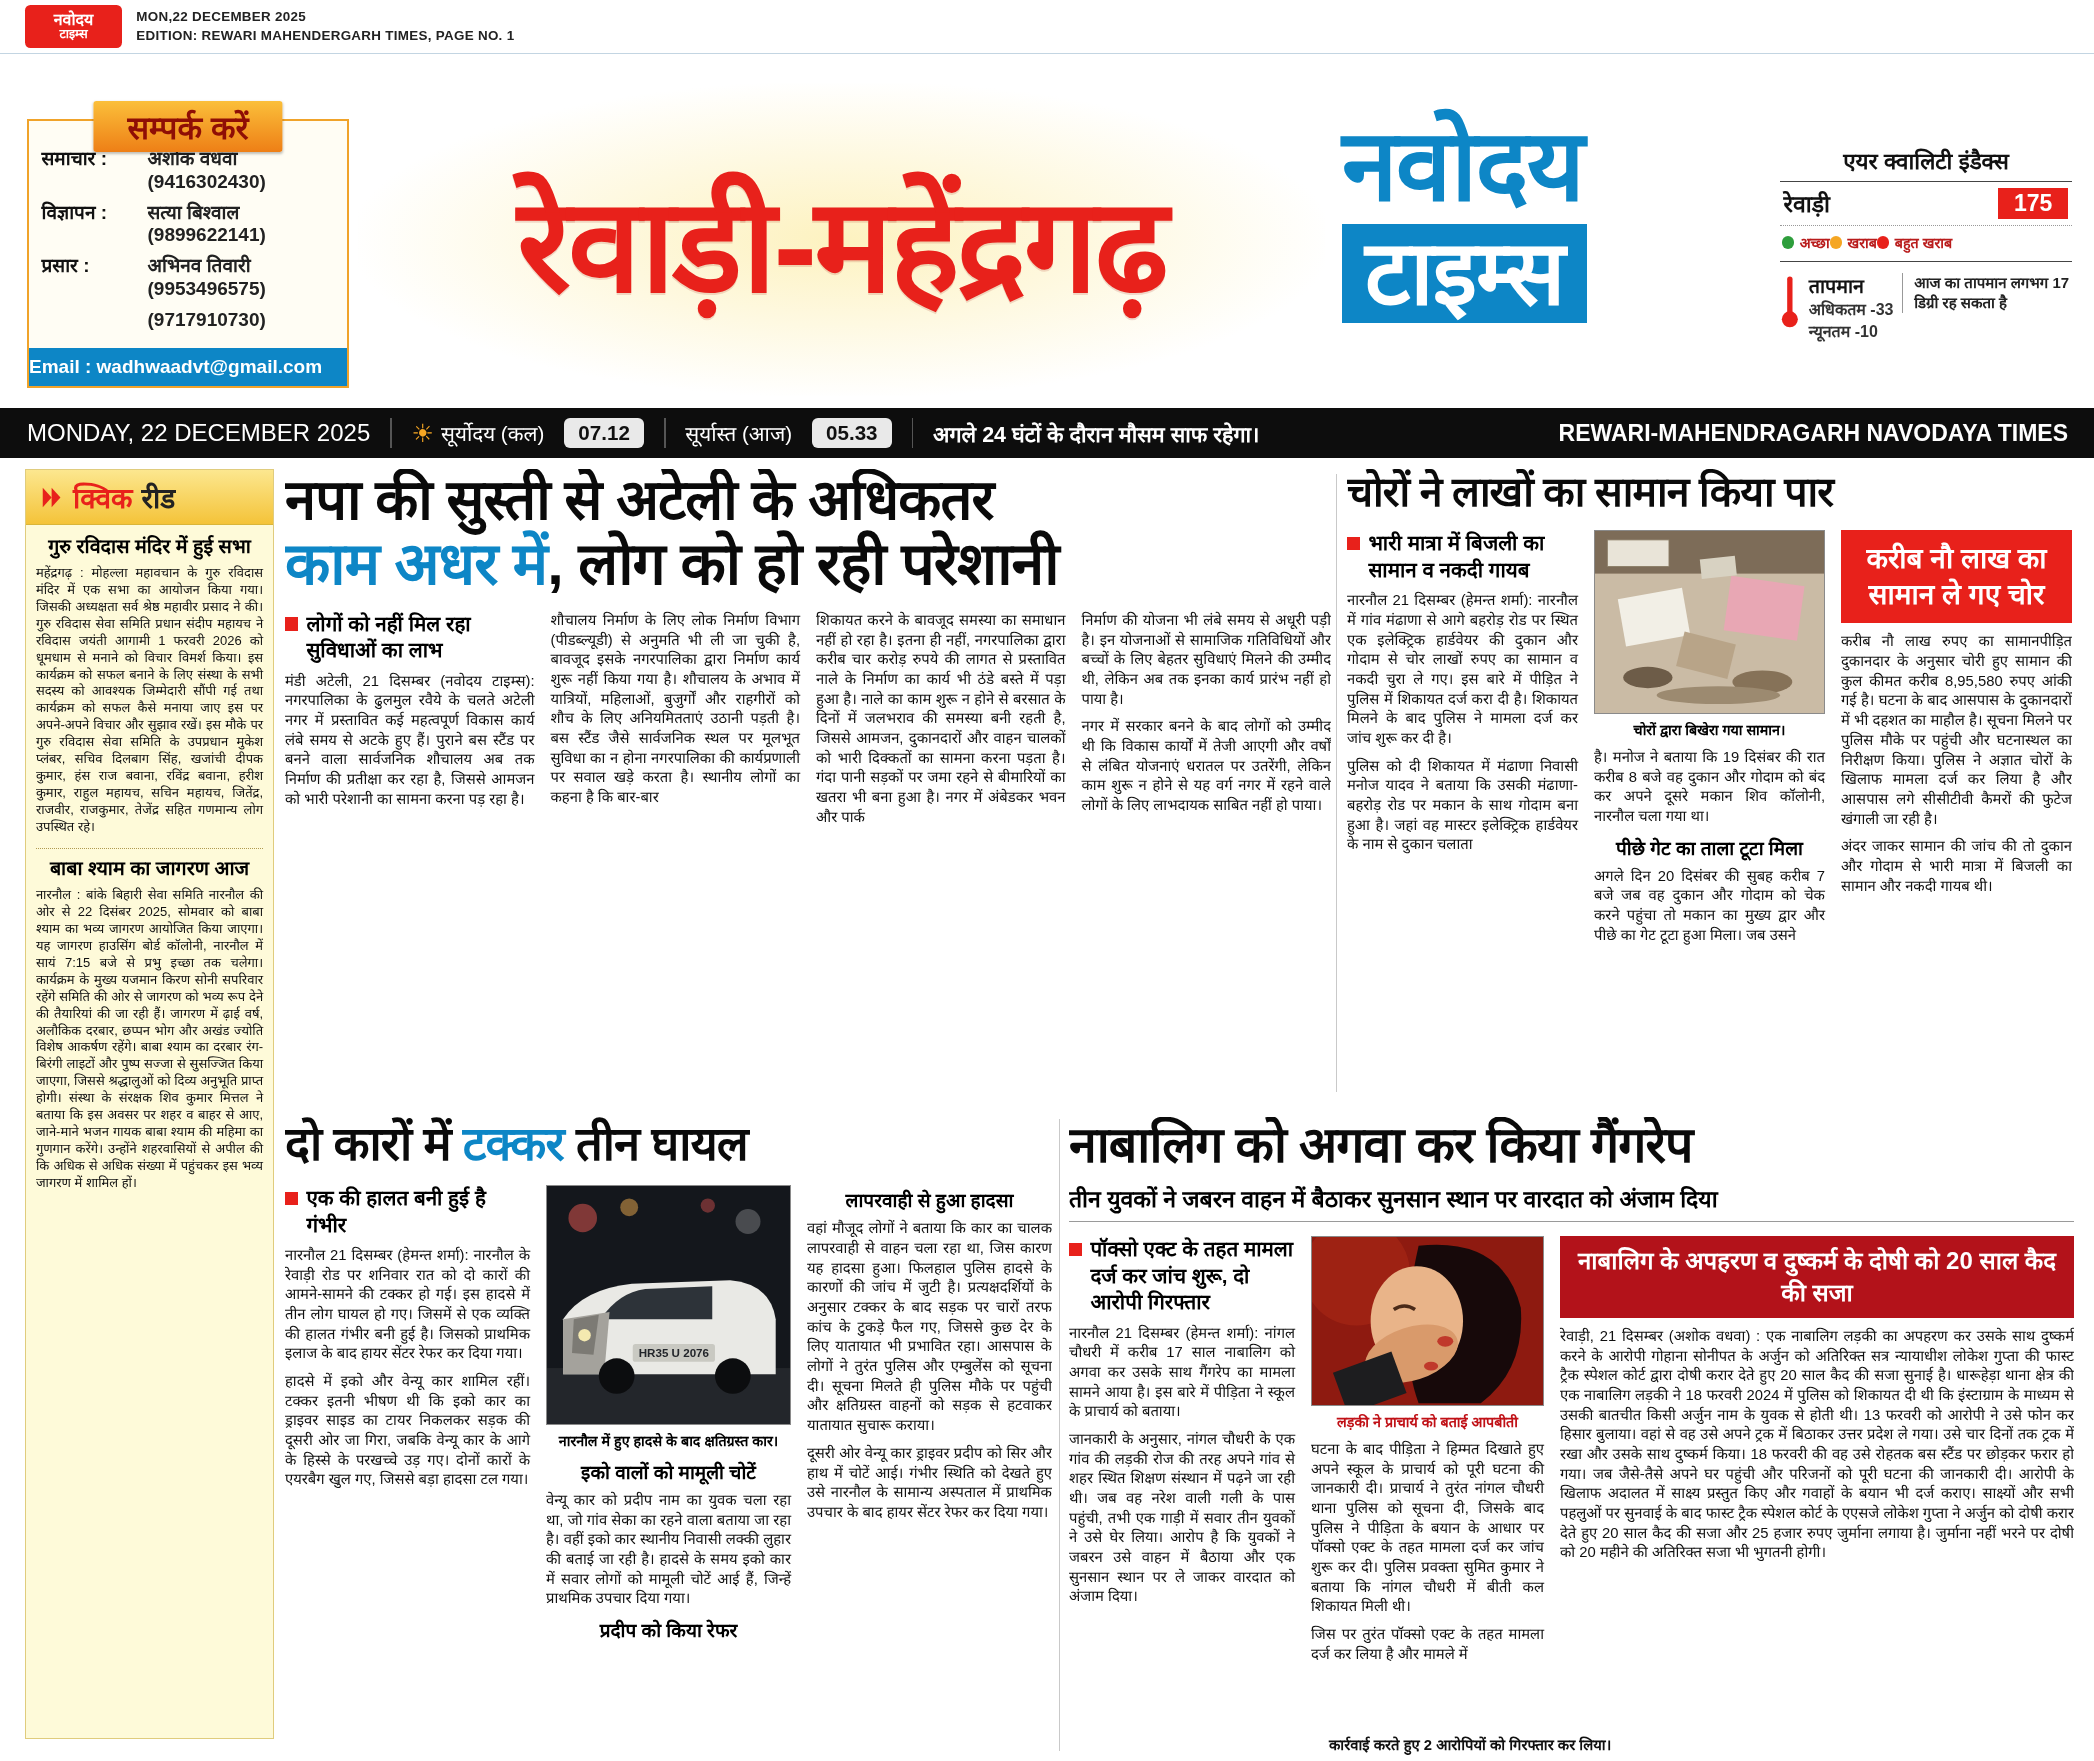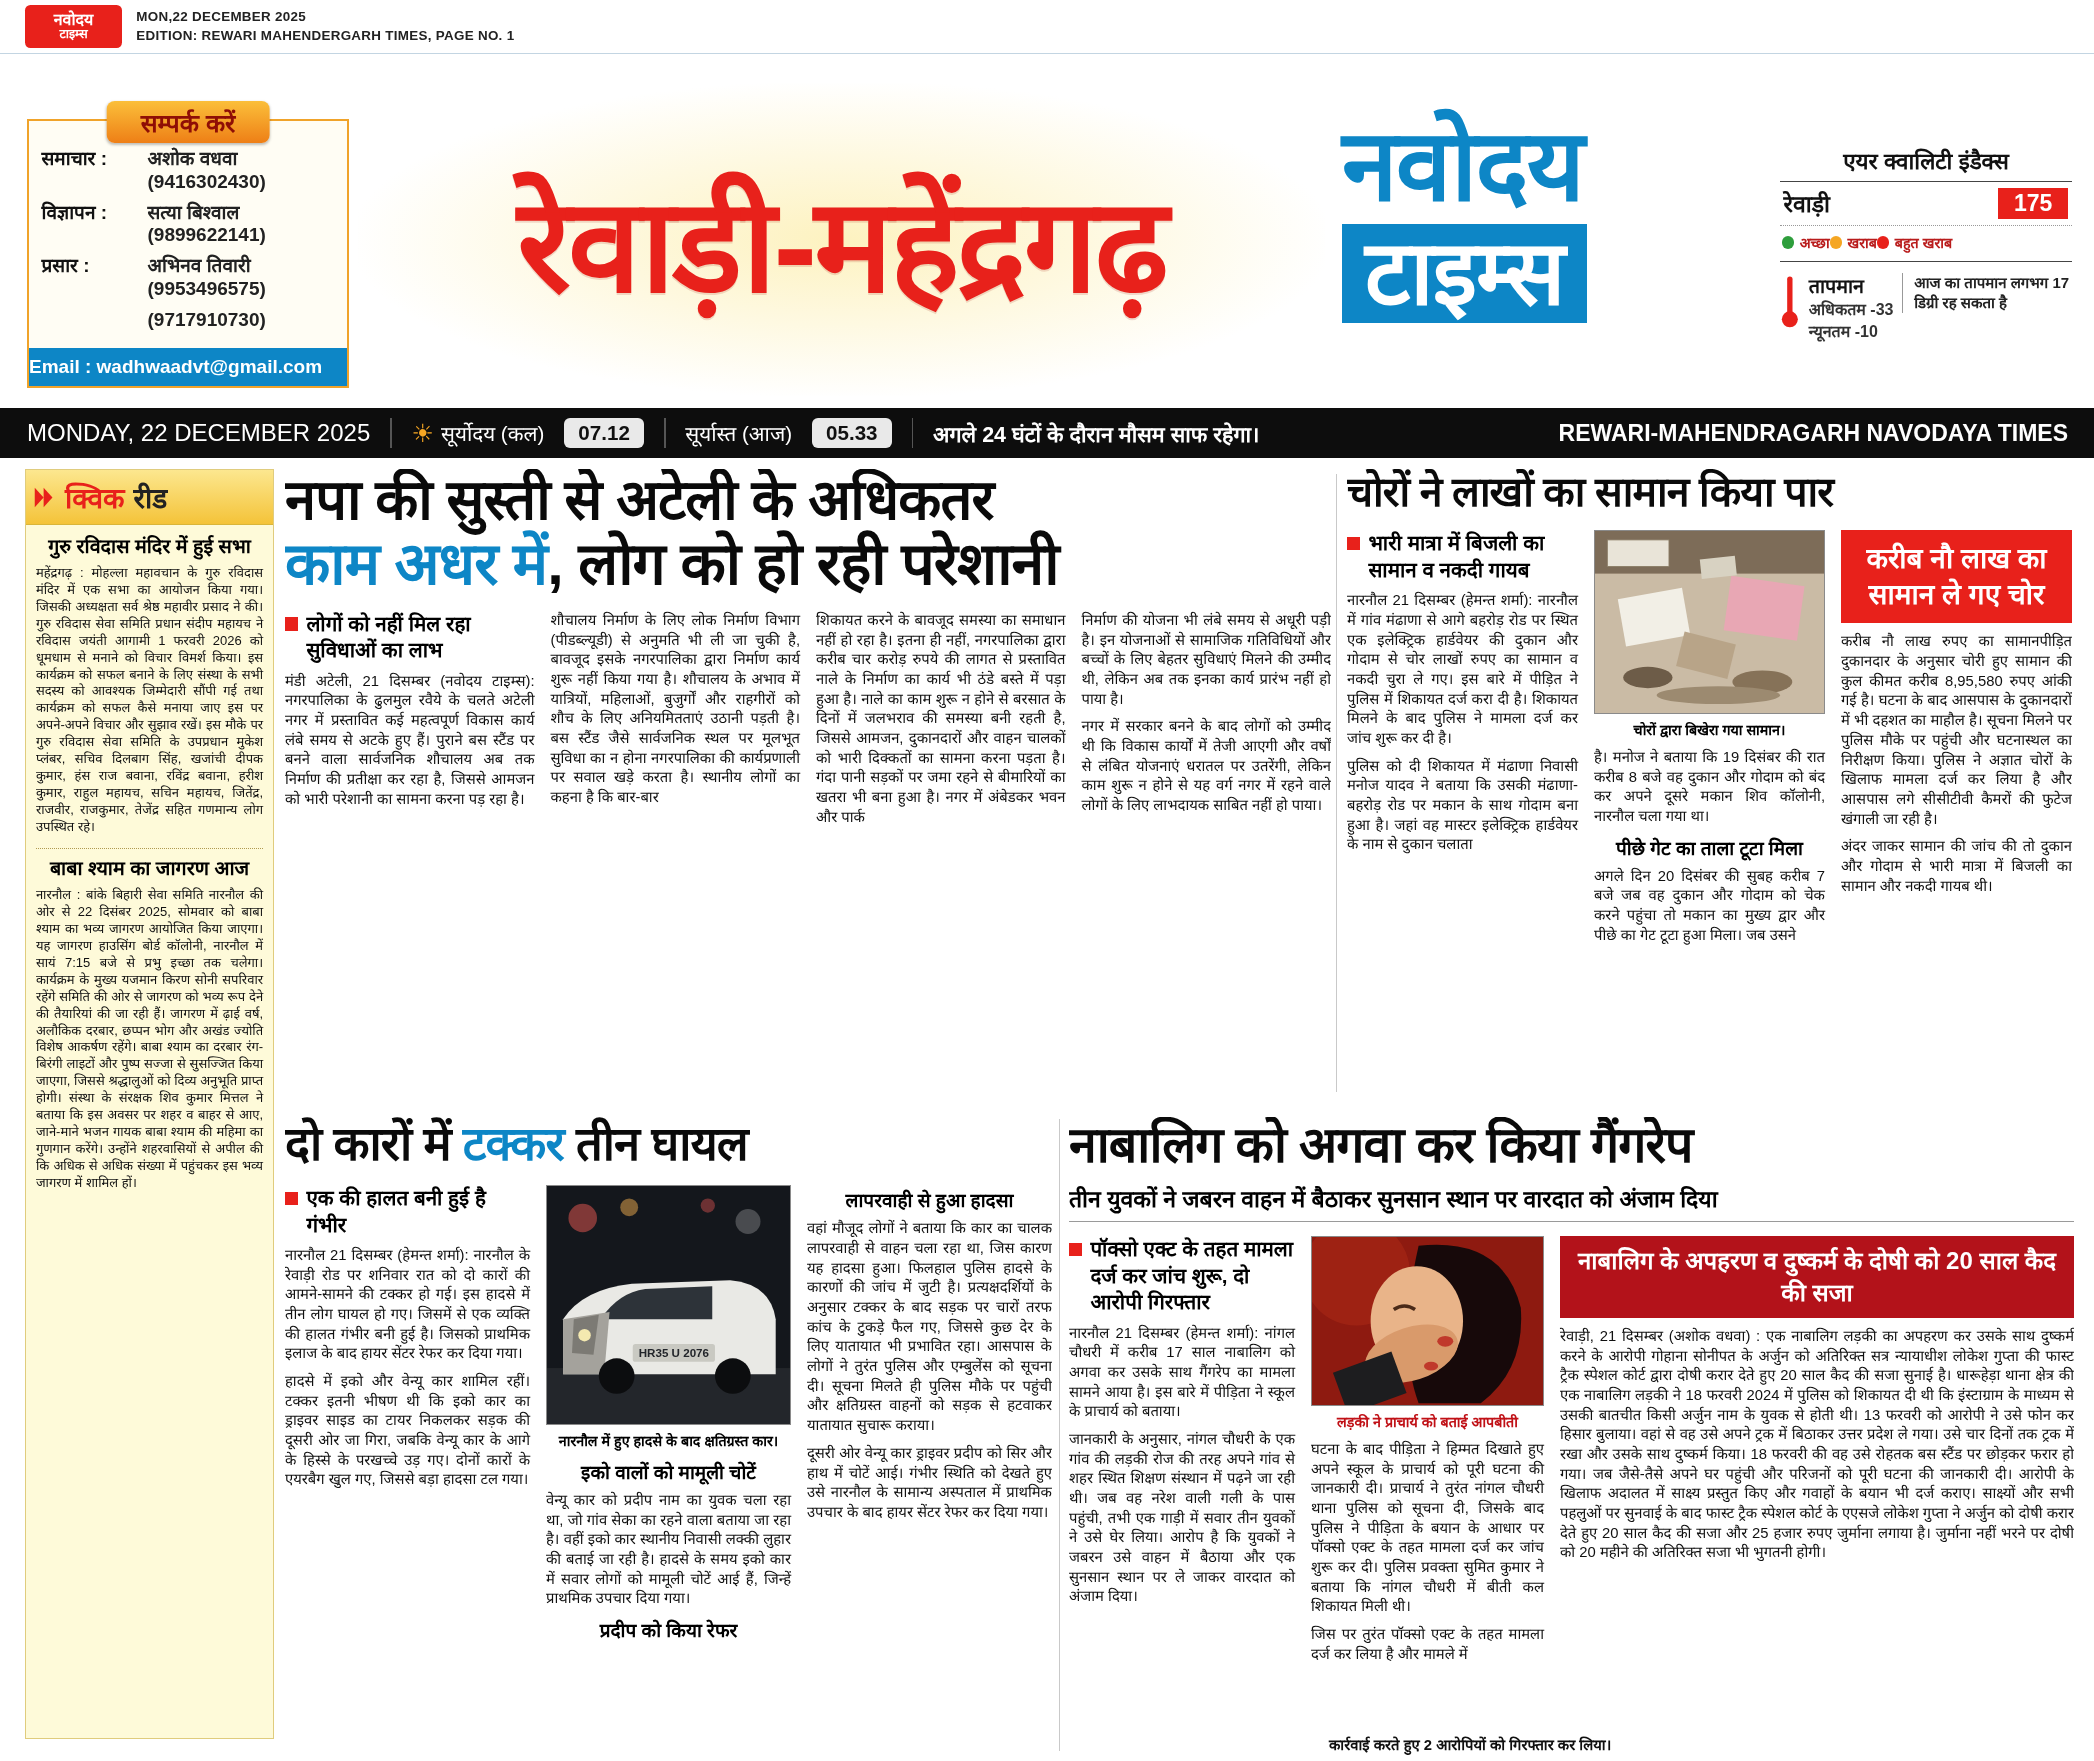--- a/index.html
+++ b/index.html
@@ -11,21 +11,21 @@
   .topbar{position:absolute;top:0;left:0;right:0;height:54px;display:flex;align-items:center;gap:14.3px;padding:5.4px 25px;border-bottom:1.8px solid #c3d5e2;background:#fff}
   .mini-logo{background:#e8211b;color:#fff;border-radius:5.4px;width:97px;height:43px;display:flex;flex-direction:column;align-items:center;justify-content:center;font-weight:bold;line-height:1.02;font-size:16px}
   .mini-logo .l2{font-size:12.5px}
   .top-meta{font-size:13.4px;font-weight:bold;letter-spacing:0.3px;line-height:1.35;color:#222}
   .reg-mark{position:absolute;top:59px;color:#8a8a8a;font-size:25px;font-weight:bold}
   .reg-left{left:5.4px}.reg-right{right:5.4px}
 
   
   .masthead{position:absolute;top:56px;left:0;right:0;height:351px;background:#fff}
   .contact{position:absolute;left:27px;top:63px;width:322px;height:269px;border:2.7px solid #f0a32a;background:#fffdf4}
-  .contact-header{position:absolute;top:-19.7px;left:50%;transform:translateX(-50%);background:linear-gradient(#fbbf3a,#ee7f16);color:#8f0e05;font-size:25px;font-weight:bold;padding:3.6px 34px;border-radius:8px;white-space:nowrap;box-shadow:0 1.8px 2.7px rgba(0,0,0,.25)}
+  .contact-header{position:absolute;top:-19.7px;left:50%;transform:translateX(-50%);background:linear-gradient(#fbbf3a,#ee7f16);color:#8f0e05;font-size:32px;font-weight:bold;padding:3.6px 34px;border-radius:3px;white-space:nowrap;box-shadow:0 1.8px 2.7px rgba(0,0,0,.25)}
   .contact-rows{padding:27px 12.5px 5.4px;display:flex;flex-direction:column;gap:8px}
   .contact-row{display:flex;font-size:19px;line-height:1.2}
   .contact-label{font-weight:bold;width:106px;flex:0 0 auto}
   .contact-value{font-weight:bold;color:#222}
   .contact-email{position:absolute;bottom:0;left:0;right:0;background:#0d86c6;color:#fff;font-weight:bold;font-size:19px;text-align:left;padding:8px 0}
 
   .title-wrap{position:absolute;left:358px;top:27px;width:967px;height:313px;display:flex;align-items:center;justify-content:center}
   .title-glow{position:absolute;inset:0;background:radial-gradient(ellipse at center,#fdf2c0 0%,rgba(253,242,192,0) 72%)}
   .title-city{position:relative;color:#e8211b;font-size:131px;font-weight:900;letter-spacing:-2.7px;white-space:nowrap;text-shadow:0 1.8px 0 rgba(160,20,10,.15)}
 
@@ -58,21 +58,21 @@
   .db-sep{width:1.8px;height:30px;background:#555}
 
   
   .content{position:absolute;top:469px;left:0;right:0;bottom:0;background:#fff}
   .vdiv{position:absolute;width:0.9px;background:#c9c9c9}
   .vdiv1{left:1336px;top:5.4px;height:618px}
   .vdiv2{left:1059px;top:650px;height:632px}
 
   
   .quickread{position:absolute;left:25px;top:0;width:249px;height:1270px;background:#fefad9;border:0.9px solid #e0cc7d;padding:0 9.9px 7.2px;overflow:hidden}
-  .qr-header{margin:0 -9.9px 9px;background:linear-gradient(#fce78f,#f4c339);display:flex;align-items:center;gap:9px;padding:8px 7px;border-bottom:0.9px solid #d9b53a}
+  .qr-header{margin:0 -9.9px 9px;background:linear-gradient(#fce78f,#f4c339);display:flex;align-items:center;gap:9px;padding:8px 15px;border-bottom:0.9px solid #d9b53a}
   .qr-red{color:#e8211b;font-size:28px;font-weight:900}
   .qr-black{color:#222;font-size:28px;font-weight:900}
   .qr-story-title{font-size:19.7px;font-weight:bold;text-align:center;margin:7.2px 1.8px 7.2px;line-height:1.22;color:#000}
   .qr-story-body{font-size:13px;line-height:1.3;text-align:justify;color:#111}
   .qr-sep{border-top:0.9px dotted #b09a50;margin:12.5px 0 5.4px}
 
   
   .art{position:absolute;overflow:hidden}
   .headline{font-weight:900;color:#0a0a0a;white-space:nowrap;letter-spacing:-0.9px}
   .blue{color:#0d86c6}

